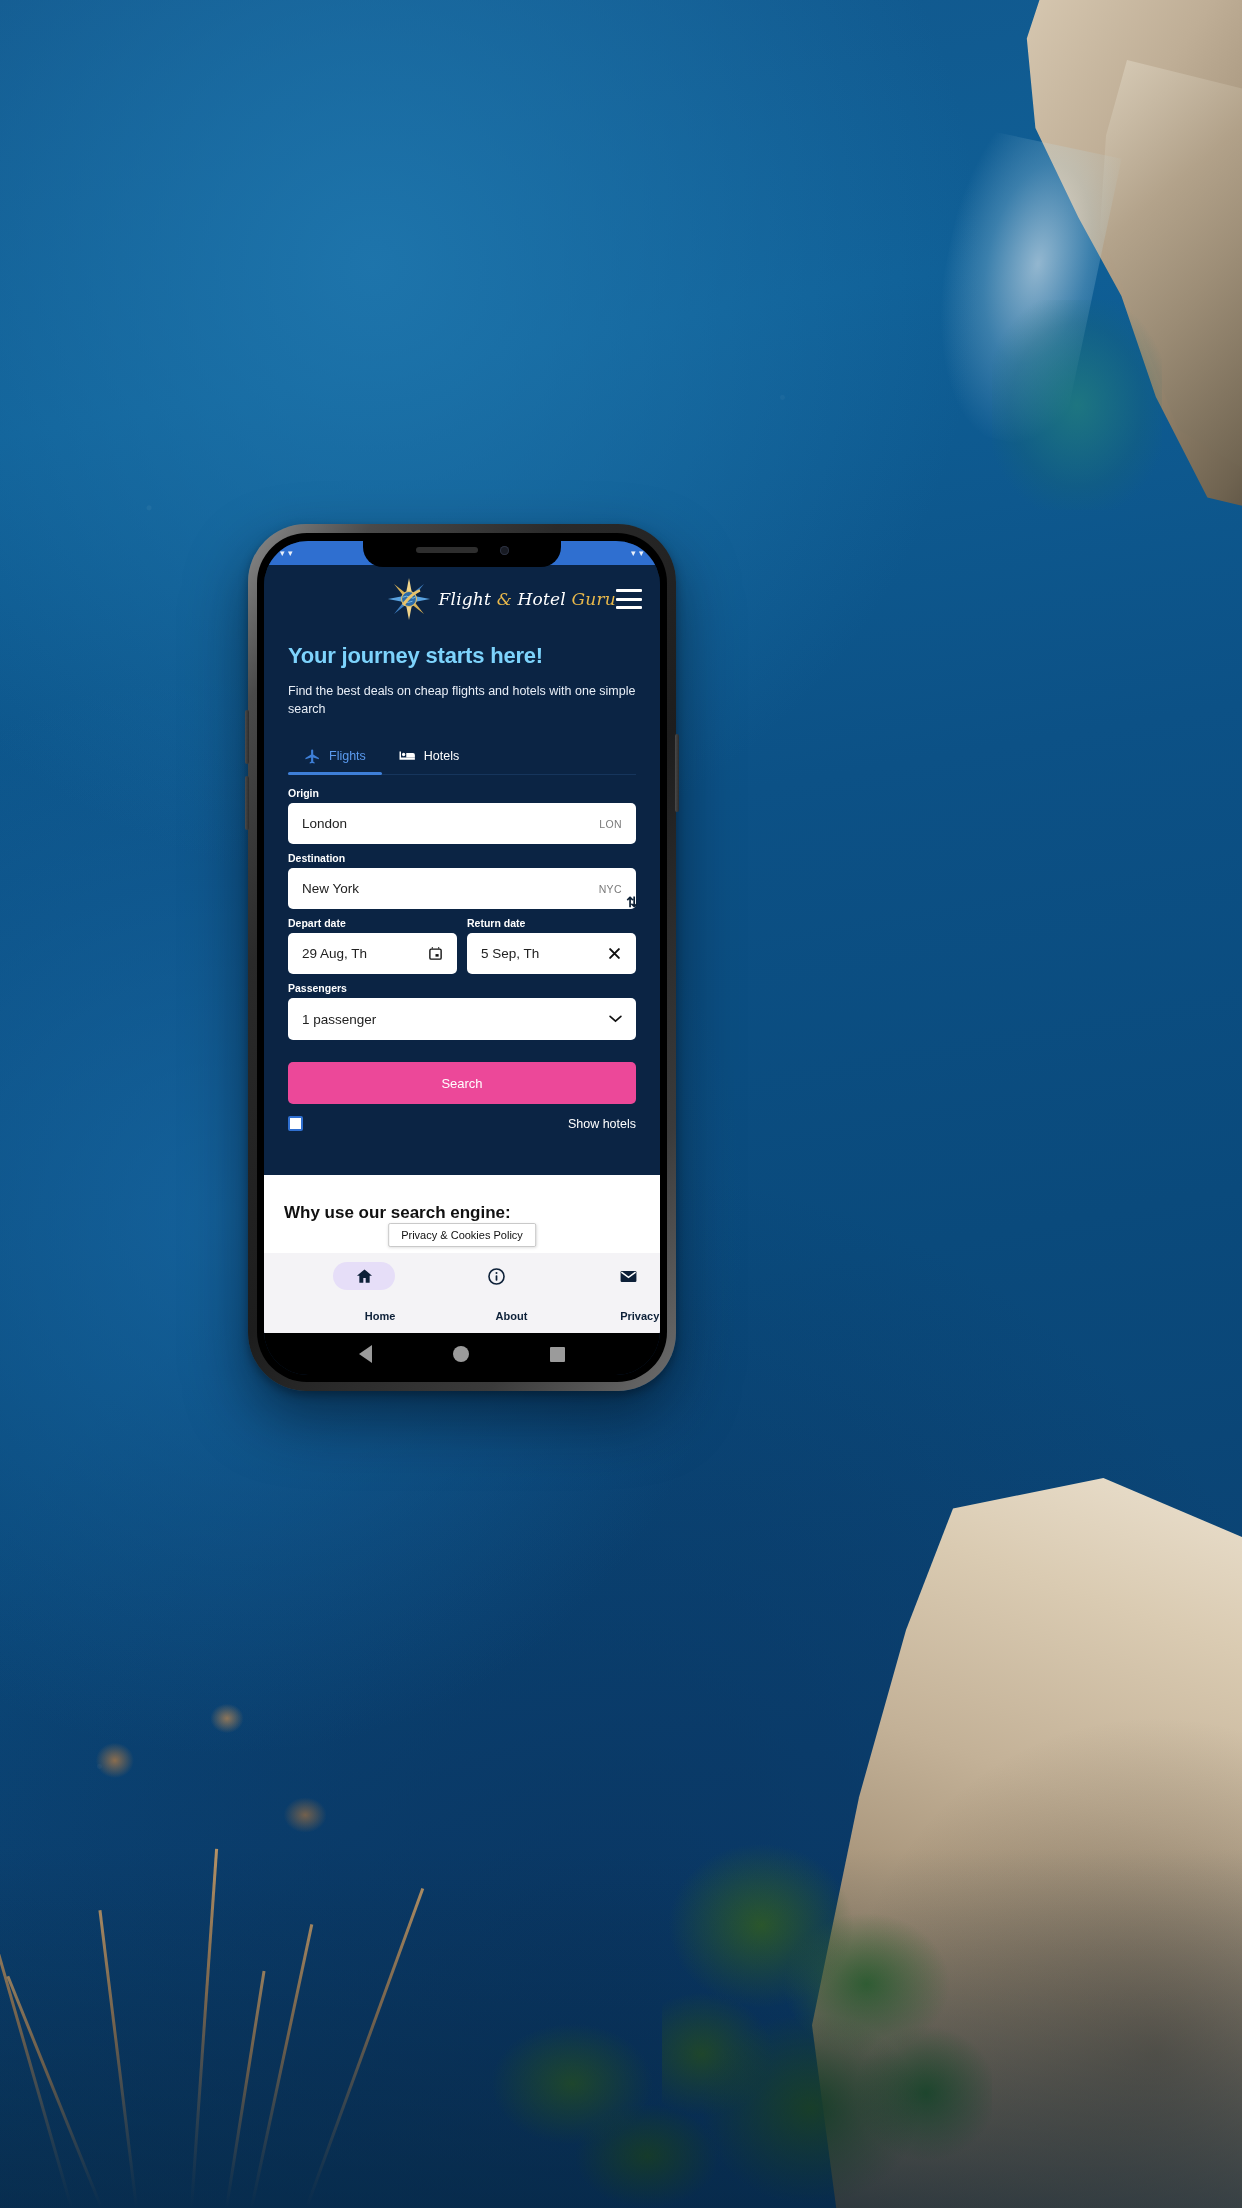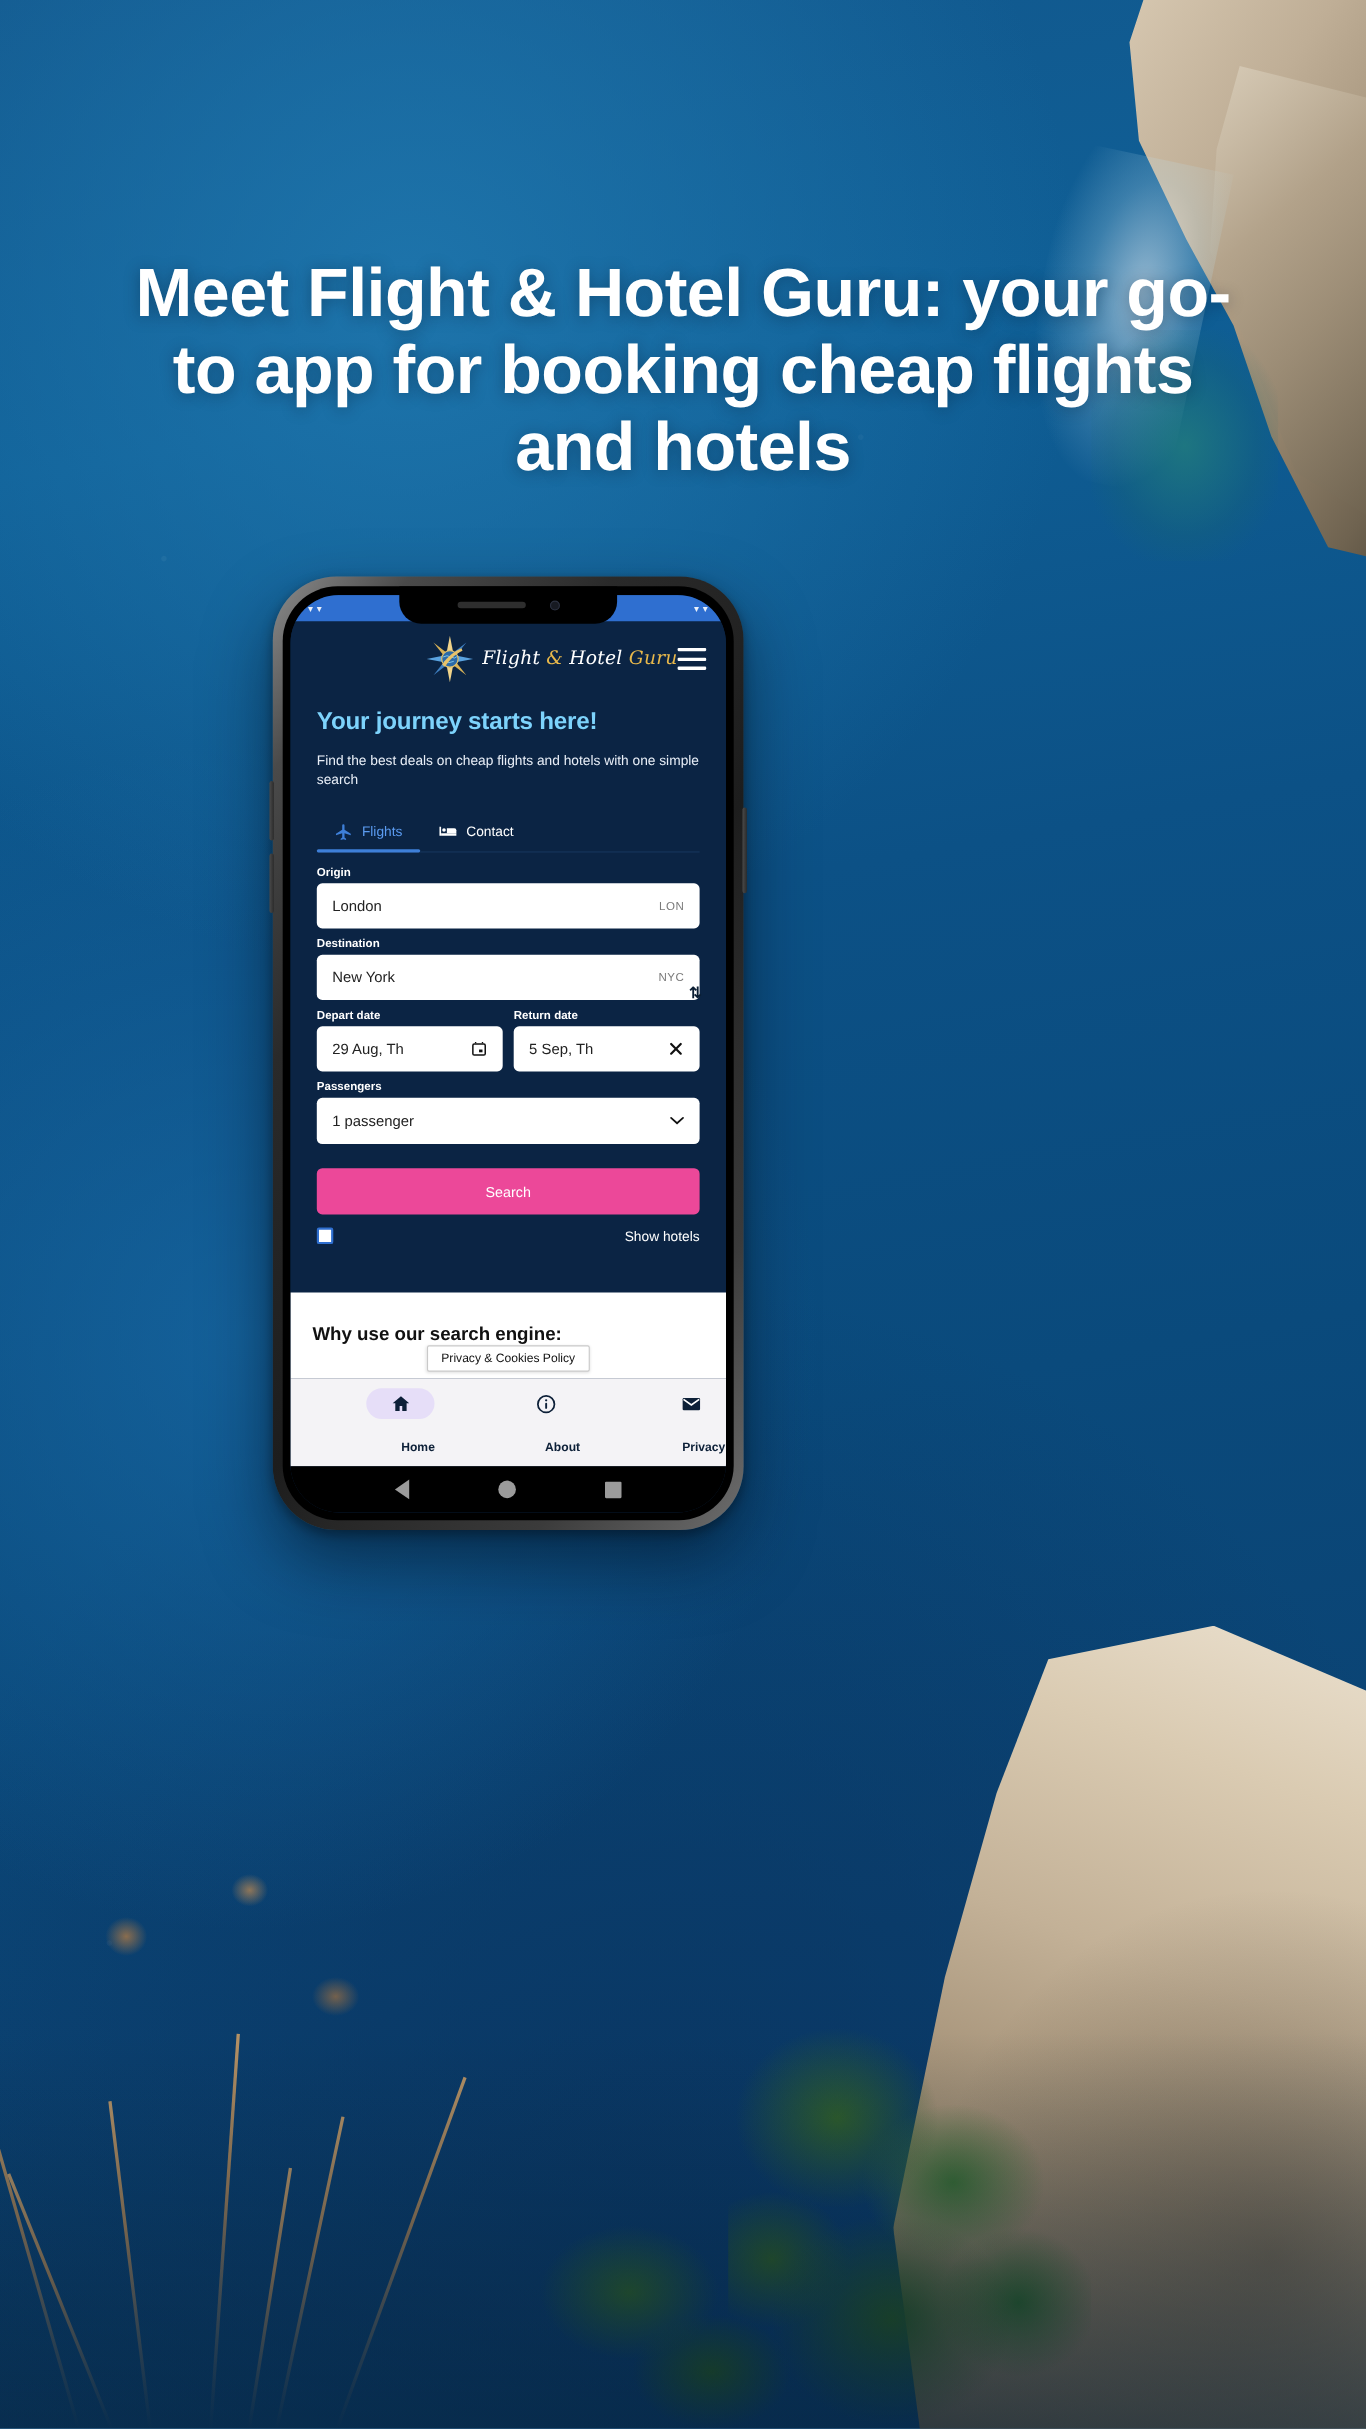--- a/index.html
+++ b/index.html
@@ -340,21 +340,20 @@
       <i style="left: 30px; height: 330px; transform: rotate(-16deg);"></i>
       <i style="left: 95px; height: 300px; transform: rotate(-7deg);"></i>
       <i style="left: 150px; height: 360px; transform: rotate(4deg);"></i>
       <i style="left: 210px; height: 290px; transform: rotate(12deg);"></i>
       <i style="left: 265px; height: 340px; transform: rotate(20deg);"></i>
       <i style="left: 60px; height: 250px; transform: rotate(-22deg);"></i>
       <i style="left: 185px; height: 240px; transform: rotate(9deg);"></i>
     </div>
   <div class="bottom-dark"></div>
 
-  <div class="headline">Meet Flight &amp; Hotel Guru: your go-to app for booking cheap flights and hotels</div>
 
   <div class="phone">
     <div class="btn-side btn-vol-up"></div>
     <div class="btn-side btn-vol-dn"></div>
     <div class="btn-side btn-pwr"></div>
 
     <div class="phone-inner">
       <div class="notch">
         <div class="speaker"></div>
         <div class="cam"></div>
@@ -408,21 +407,21 @@
                 </svg>
               <span>Flights</span>
             </div>
             <div class="tab">
               <svg width="18" height="18" viewBox="0 0 24 24" fill="#ffffff">
                   <path d="M2 6h2v11H2z"></path>
                   <circle cx="7.5" cy="10" r="2.2"></circle>
                   <path d="M11 8h9a2.5 2.5 0 0 1 2.5 2.5V14H11z"></path>
                   <path d="M4 14h18.5v3H4z"></path>
                 </svg>
-              <span>Contact</span>
+              <span>Hotels</span>
             </div>
           </div>
 
           <div class="form">
             <label class="fl">Origin</label>
             <div class="field">
               <span class="fv">London</span>
               <span class="fcode">LON</span>
             </div>
 

